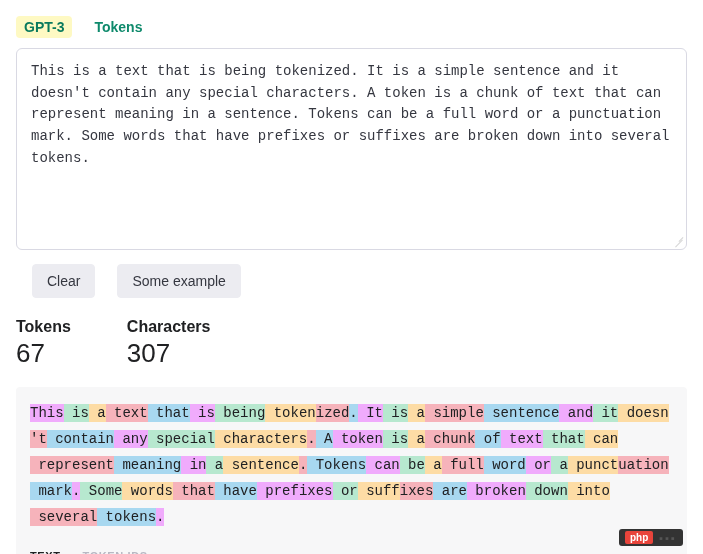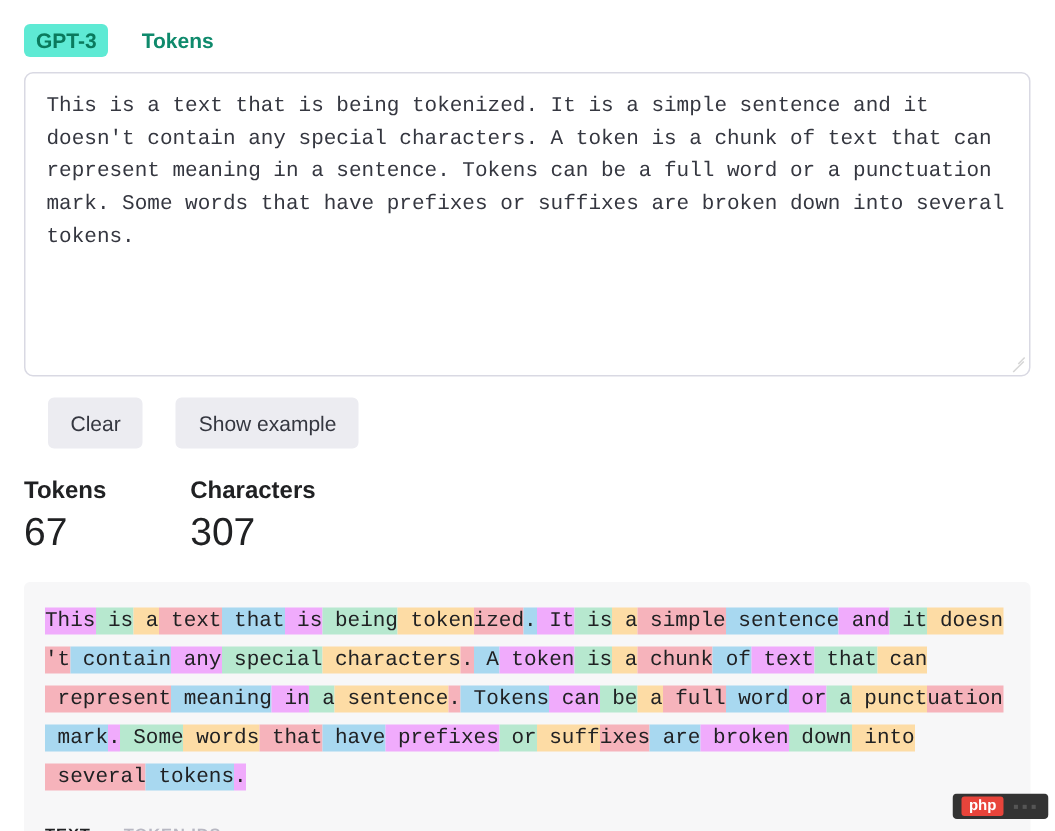--- a/index.html
+++ b/index.html
@@ -13,21 +13,21 @@
   }
   .tabs { display: flex; gap: 14px; margin-bottom: 10px; }
   .tab {
     font-size: 14px;
     font-weight: 600;
     padding: 3px 8px;
     border-radius: 4px;
     cursor: pointer;
     color: #0f8a6c;
   }
-  .tab.active { background: #5eead4; color: #0a7a5d; }
+  .tab.active { background: #fef9c3; color: #0a7a5d; }
   .textarea-wrap {
     border: 1px solid #d9d9e3;
     border-radius: 6px;
     margin-bottom: 14px;
     position: relative;
   }
   textarea {
     width: 100%;
     height: 196px;
     border: none;
@@ -95,21 +95,21 @@
   .sub-tab {
     font-size: 11px;
     font-weight: 700;
     letter-spacing: 0.6px;
     color: #b8b8c3;
     cursor: pointer;
   }
   .sub-tab.active { color: #202123; }
   .watermark {
     position: fixed;
-    right: 4px;
+    right: 20px;
     bottom: 8px;
     background: #333;
     padding: 2px 6px;
     border-radius: 3px;
     display: flex;
     align-items: center;
     gap: 6px;
     font-size: 11px;
   }
   .wm-badge { background: #e8443b; color: #fff; font-weight: 700; padding: 1px 5px; border-radius: 2px; font-size: 10px; }
@@ -123,21 +123,21 @@
   <div class="tab">Tokens</div>
 </div>
 
 <div class="textarea-wrap">
   <textarea id="ta" style="">This is a text that is being tokenized. It is a simple sentence and it doesn't contain any special characters. A token is a chunk of text that can represent meaning in a sentence. Tokens can be a full word or a punctuation mark. Some words that have prefixes or suffixes are broken down into several tokens.</textarea>
   <div class="resize-handle"></div>
 </div>
 
 <div class="btn-row">
   <button class="btn">Clear</button>
-  <button class="btn">Show example</button>
+  <button class="btn">Some example</button>
 </div>
 
 <div class="stats">
   <div>
     <div class="stat-label">Tokens</div>
     <div class="stat-value">67</div>
   </div>
   <div>
     <div class="stat-label">Characters</div>
     <div class="stat-value">307</div>

